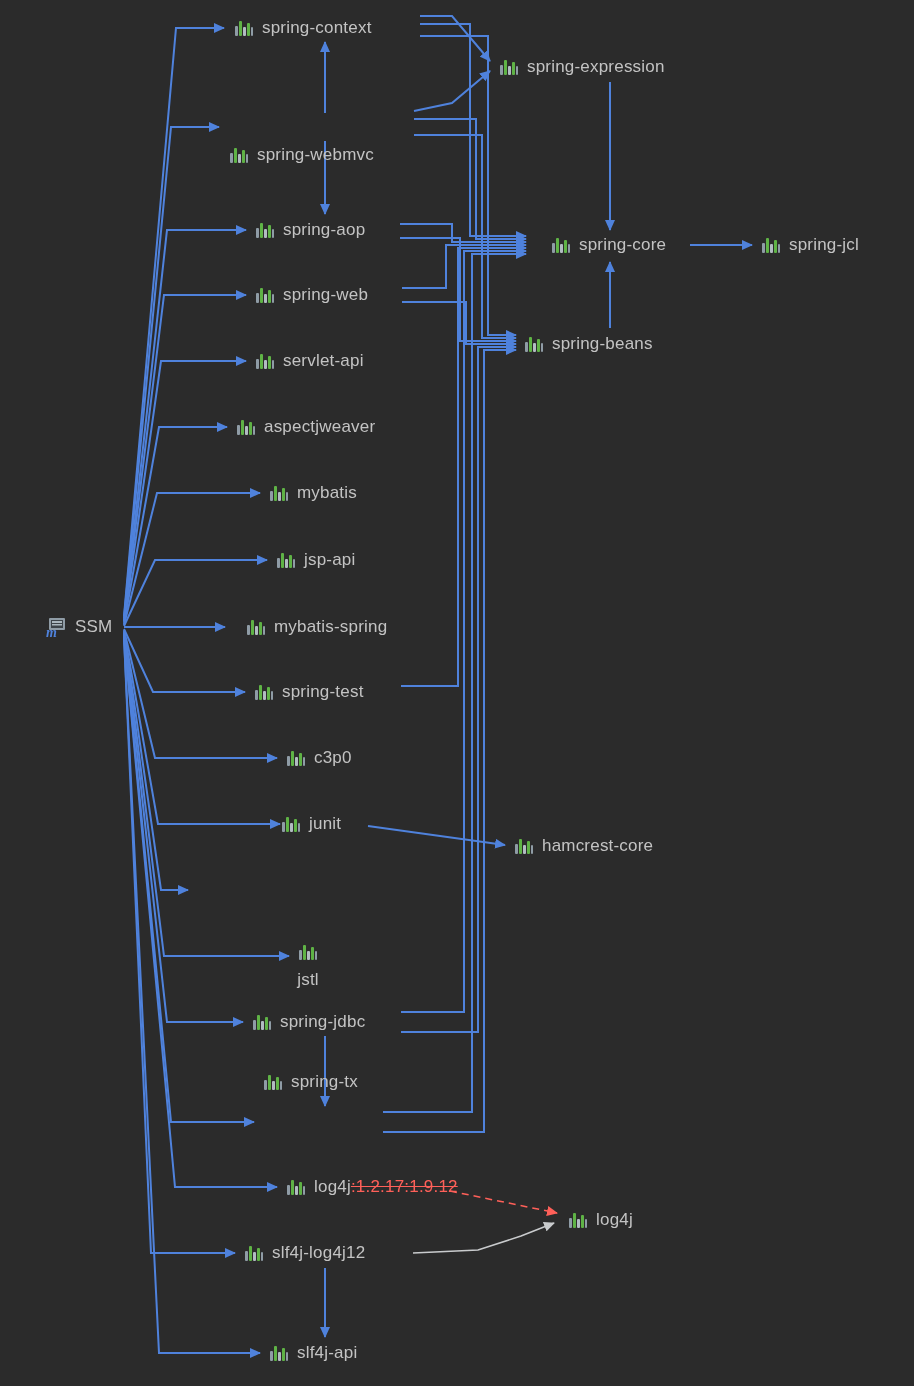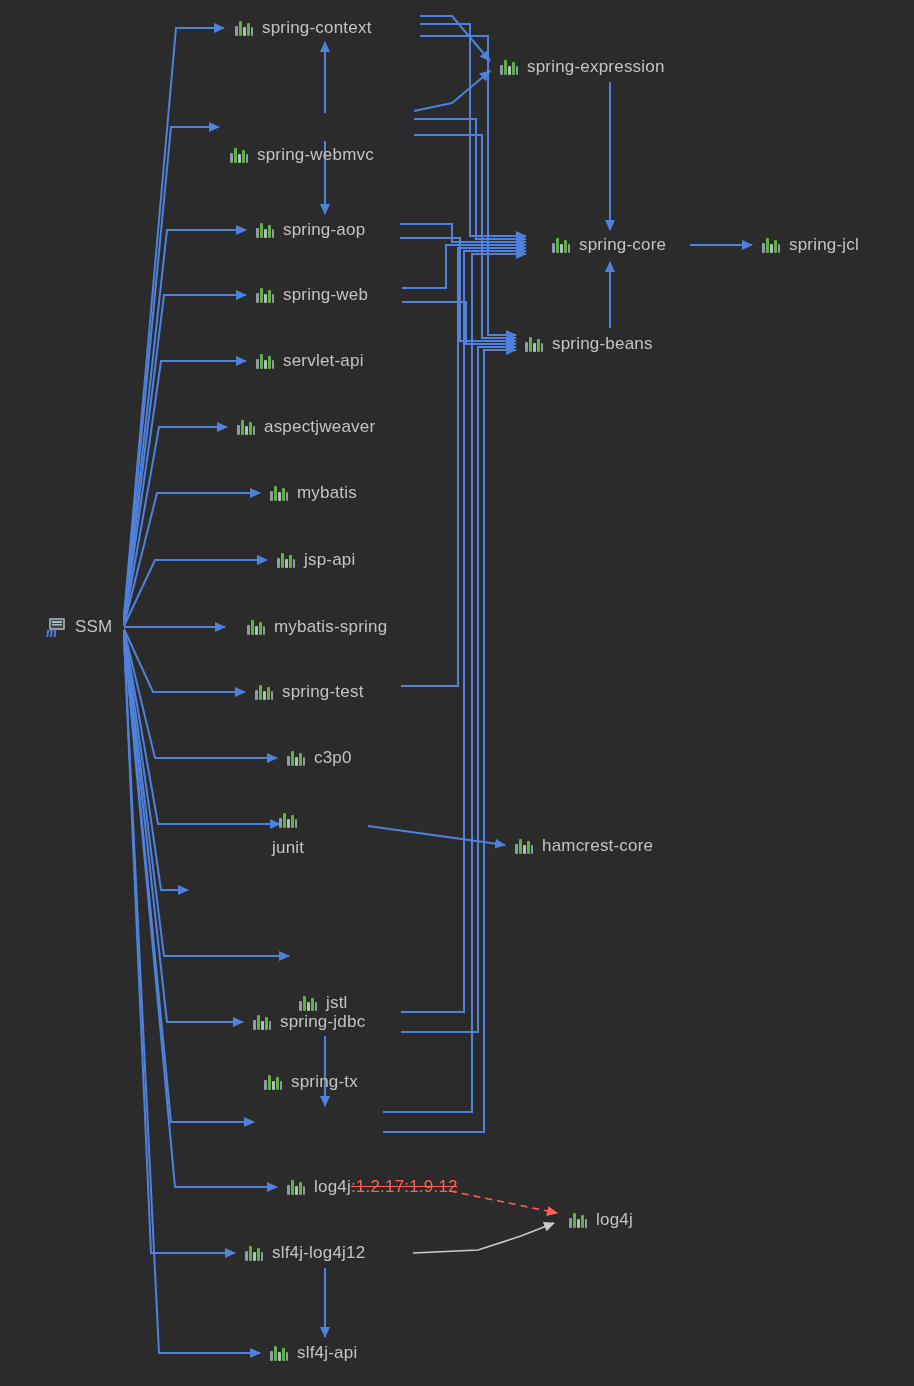--- a/index.html
+++ b/index.html
@@ -265,41 +265,41 @@
     <div class="node" style="left: 285px; top: 743px;">
       <svg class="ic" width="22" height="22" viewBox="0 0 22 22">
         <rect x="2" y="9" width="3" height="10" rx="1" fill="#8f9ca6"></rect>
         <rect x="6" y="4" width="3" height="15" rx="1" fill="#5fb346"></rect>
         <rect x="10" y="10" width="3" height="9" rx="1" fill="#b2bcc2"></rect>
         <rect x="14" y="6" width="3" height="13" rx="1" fill="#5fb346"></rect>
         <rect x="18" y="10" width="2" height="9" rx="1" fill="#8f9ca6"></rect>
       </svg>
       <span class="label">c3p0</span>
     </div>
-    <div class="node" style="left: 272px; top: 809px; flex-direction: column;">
+    <div class="node" style="left: 280px; top: 809px;">
       <svg class="ic" width="22" height="22" viewBox="0 0 22 22">
         <rect x="2" y="9" width="3" height="10" rx="1" fill="#8f9ca6"></rect>
         <rect x="6" y="4" width="3" height="15" rx="1" fill="#5fb346"></rect>
         <rect x="10" y="10" width="3" height="9" rx="1" fill="#b2bcc2"></rect>
         <rect x="14" y="6" width="3" height="13" rx="1" fill="#5fb346"></rect>
         <rect x="18" y="10" width="2" height="9" rx="1" fill="#8f9ca6"></rect>
       </svg>
       <span class="label">junit</span>
     </div>
     <div class="node" style="left: 513px; top: 831px;">
       <svg class="ic" width="22" height="22" viewBox="0 0 22 22">
         <rect x="2" y="9" width="3" height="10" rx="1" fill="#8f9ca6"></rect>
         <rect x="6" y="4" width="3" height="15" rx="1" fill="#5fb346"></rect>
         <rect x="10" y="10" width="3" height="9" rx="1" fill="#b2bcc2"></rect>
         <rect x="14" y="6" width="3" height="13" rx="1" fill="#5fb346"></rect>
         <rect x="18" y="10" width="2" height="9" rx="1" fill="#8f9ca6"></rect>
       </svg>
       <span class="label">hamcrest-core</span>
     </div>
-    <div class="node" style="left: 297px; top: 988px;">
+    <div class="node" style="left: 297px; top: 941px; flex-direction: column;">
       <svg class="ic" width="22" height="22" viewBox="0 0 22 22">
         <rect x="2" y="9" width="3" height="10" rx="1" fill="#8f9ca6"></rect>
         <rect x="6" y="4" width="3" height="15" rx="1" fill="#5fb346"></rect>
         <rect x="10" y="10" width="3" height="9" rx="1" fill="#b2bcc2"></rect>
         <rect x="14" y="6" width="3" height="13" rx="1" fill="#5fb346"></rect>
         <rect x="18" y="10" width="2" height="9" rx="1" fill="#8f9ca6"></rect>
       </svg>
       <span class="label">jstl</span>
     </div>
     <div class="node" style="left: 251px; top: 1007px;">

